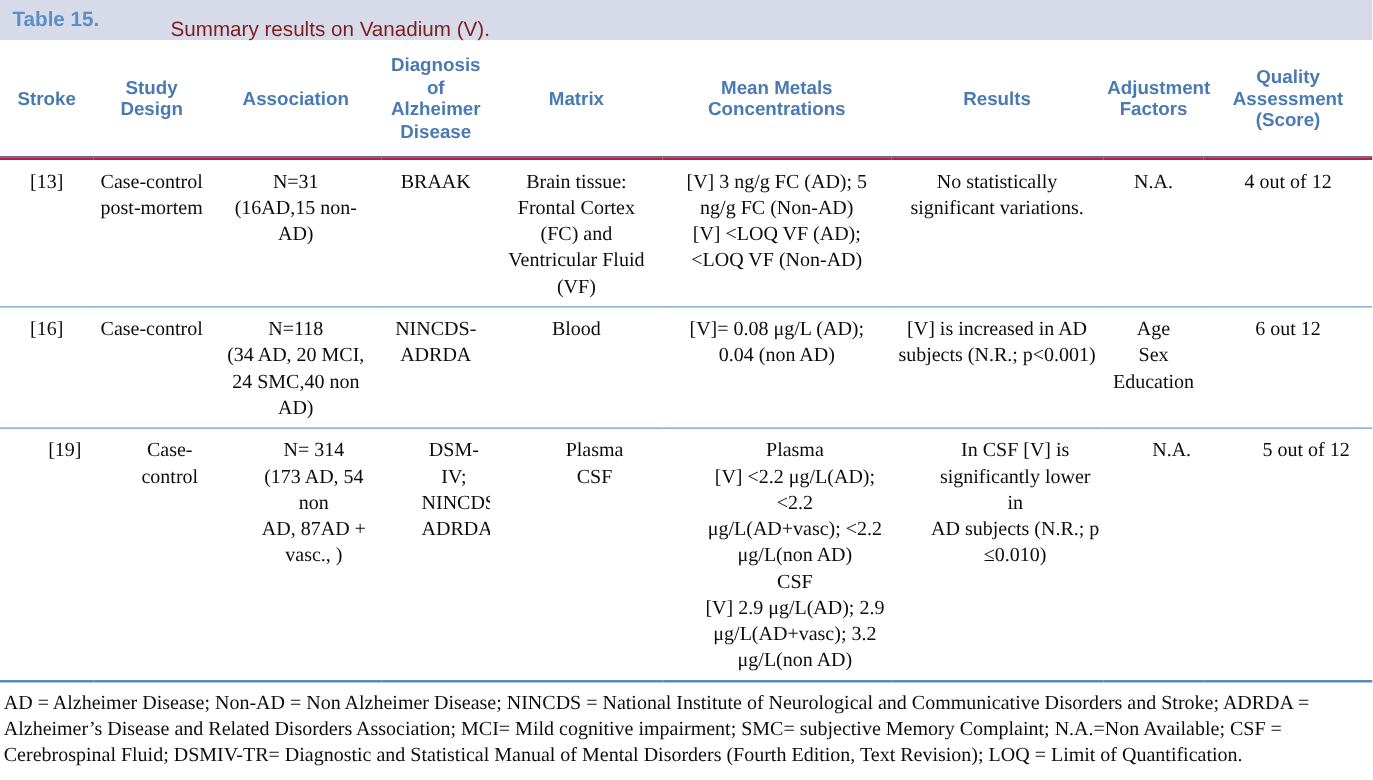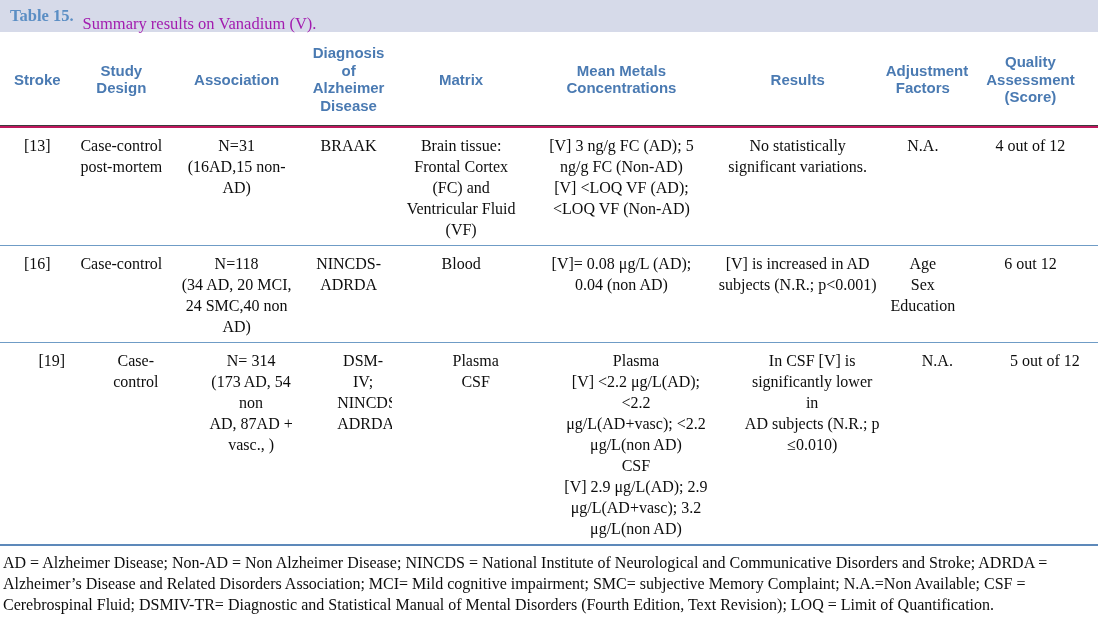--- a/index.html
+++ b/index.html
@@ -16,31 +16,32 @@
     color: #111111;
     overflow: hidden;
   }
   .caption-band {
     background: #d6dae9;
     height: 32px;
     display: flex;
     align-items: center;
     padding: 0 10px;
     box-sizing: border-box;
-    font-family: Liberation Serif, serif;
+    font-family: Liberation Sans, sans-serif;
     font-size: 16.5px;
+    gap: 48px;
   }
   .caption-label {
     color: #5b8ec4;
     font-weight: bold;
     margin-right: 9px;
     white-space: nowrap;
   }
   .caption-text {
-    color: #a21caf;
+    color: #7f1d1d;
     white-space: nowrap;
     margin-top: 16px;
   }
   table.summary {
     width: 100%;
     border-collapse: separate;
     border-spacing: 0;
     table-layout: fixed;
     margin-top: 6px;
   }

